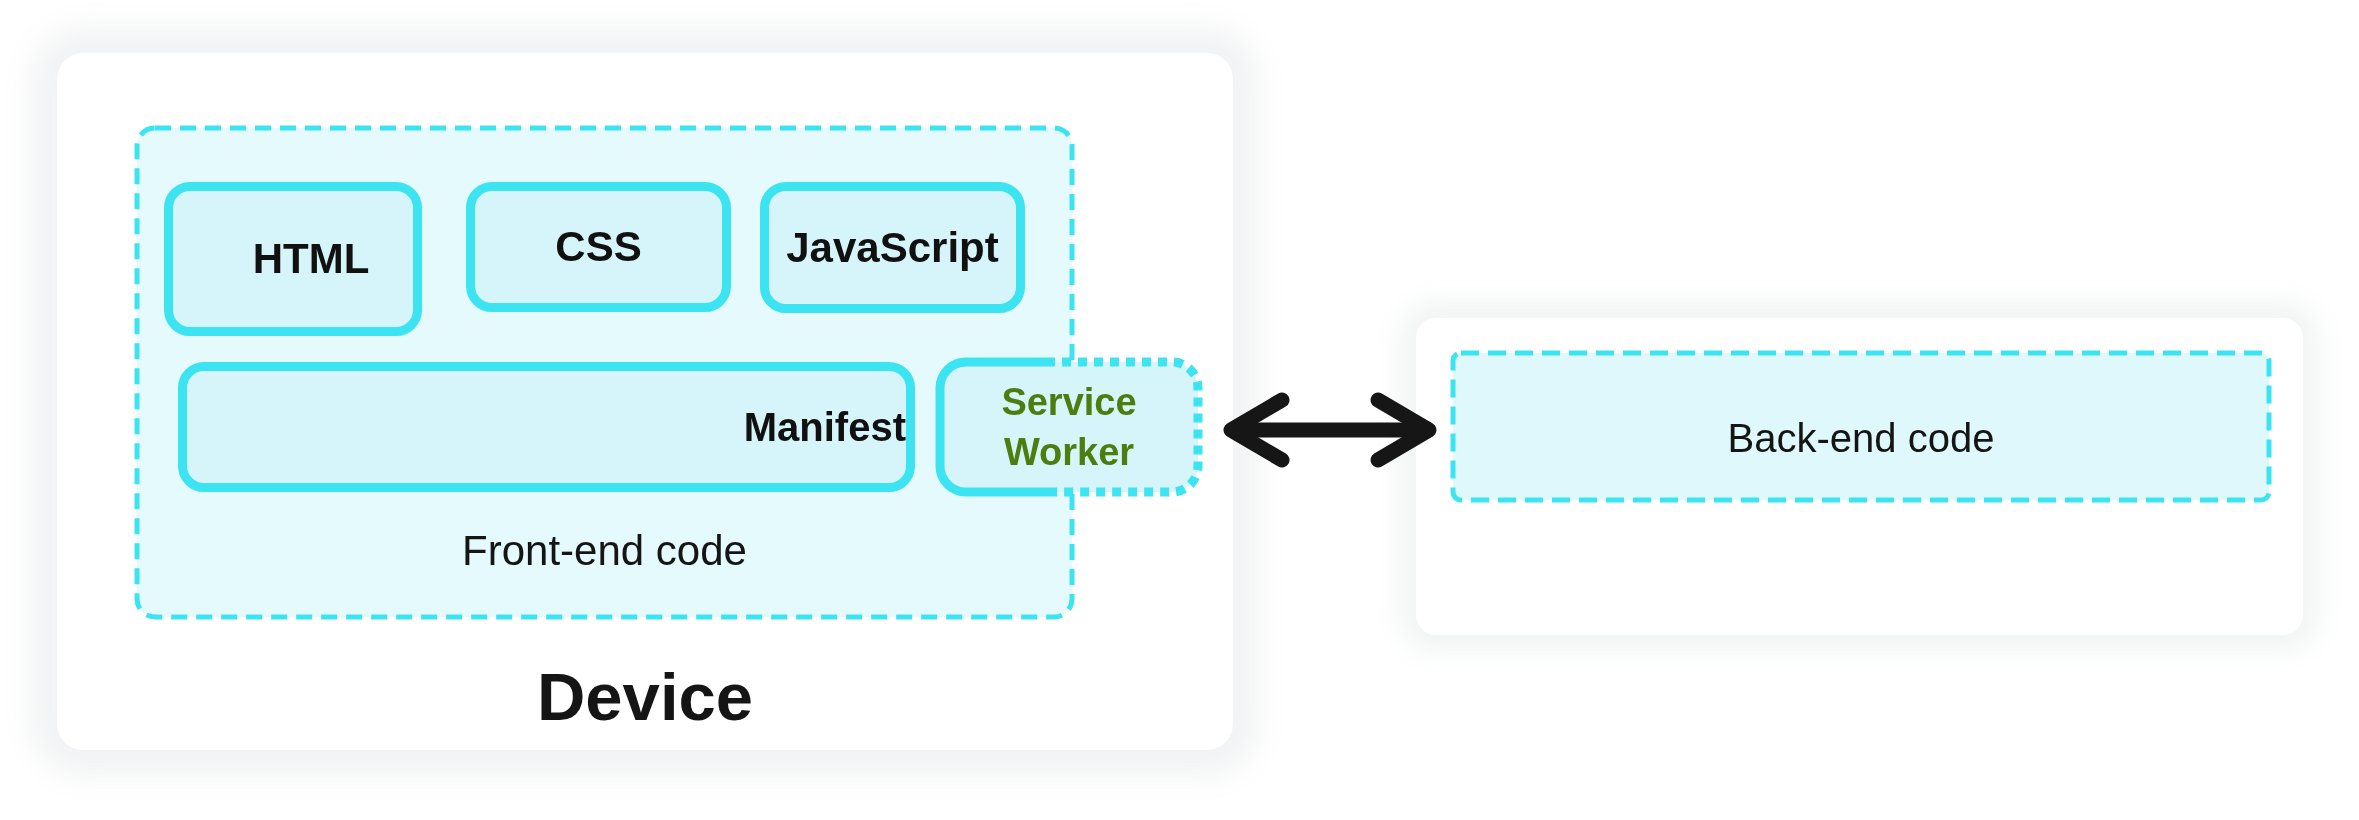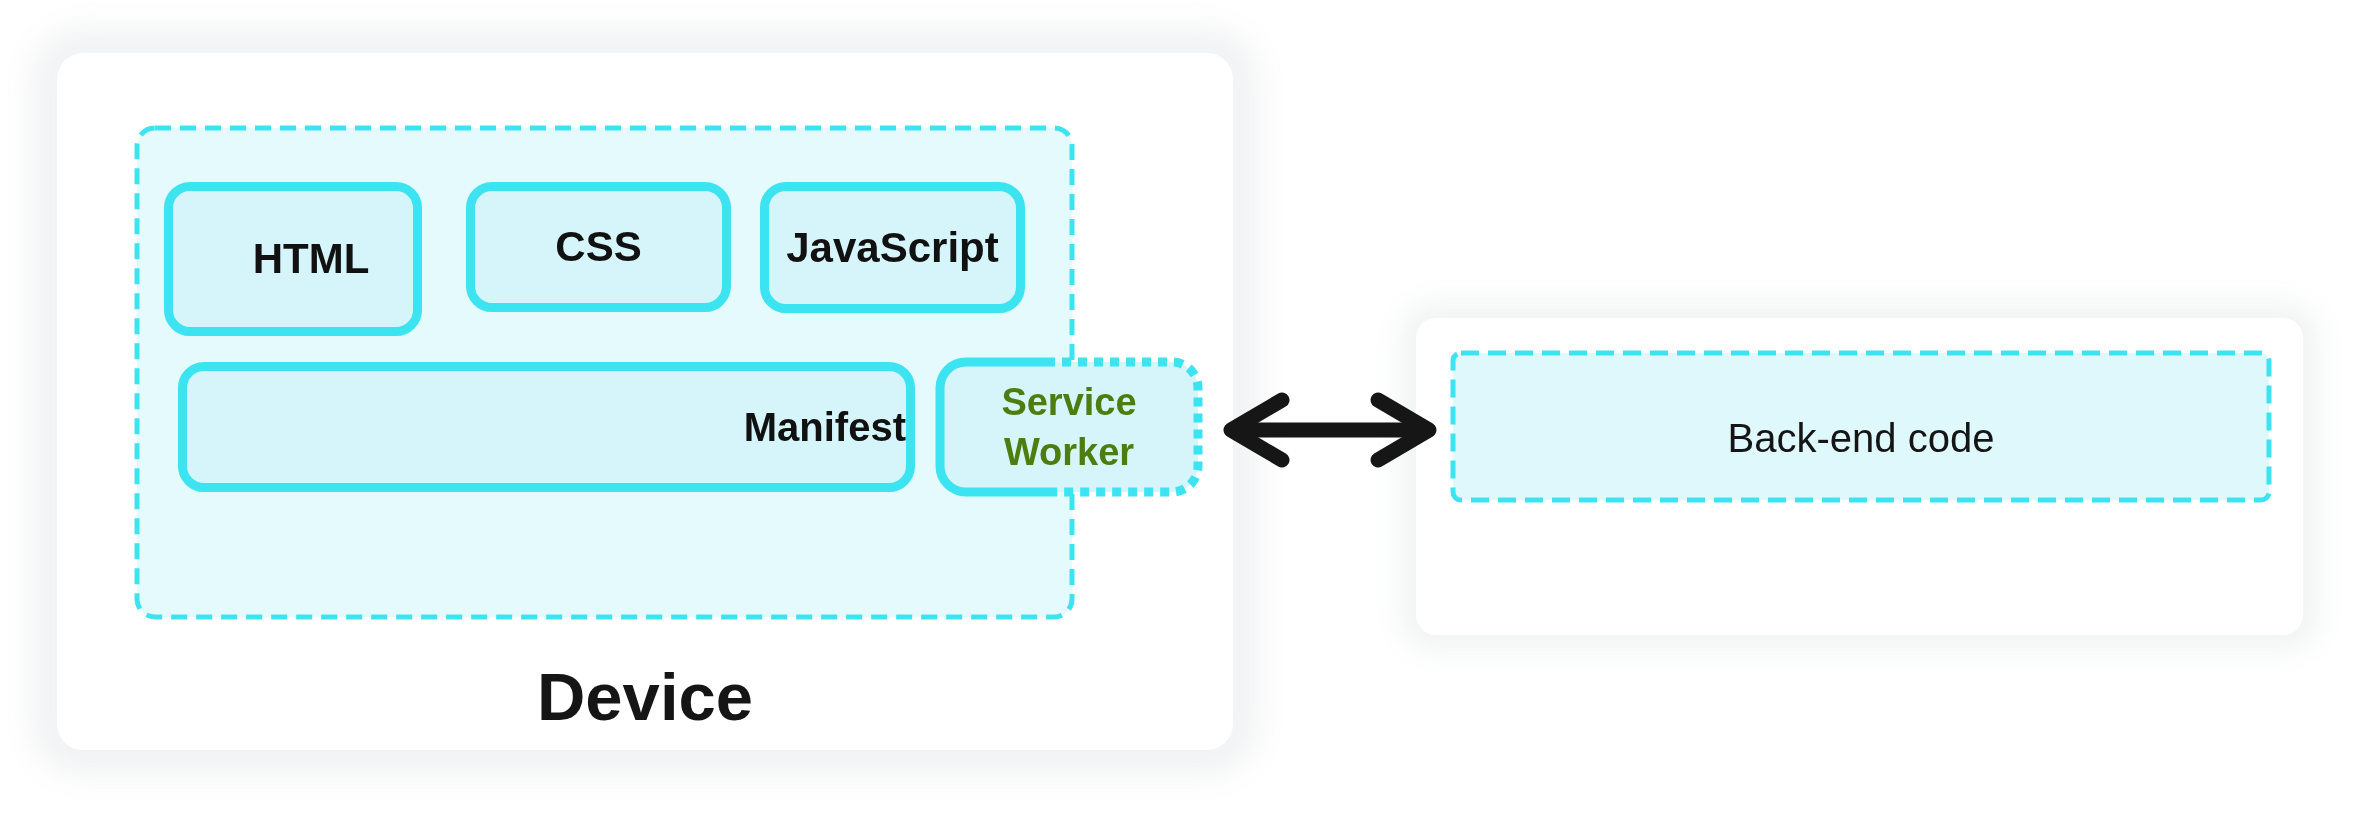--- a/index.html
+++ b/index.html
@@ -115,16 +115,17 @@
   </div>
   <div class="chip chip-js">
     <span>JavaScript</span>
   </div>
   <div class="chip chip-manifest">
     <span>Manifest</span>
   </div>
 
   <div class="sw-label">Service Worker</div>
 
+  <div class="lbl lbl-frontend">Front-end code</div>
   <div class="lbl lbl-device">Device</div>
   <div class="lbl lbl-backend">Back-end code</div>
 
 </div>
 
 </body></html>

